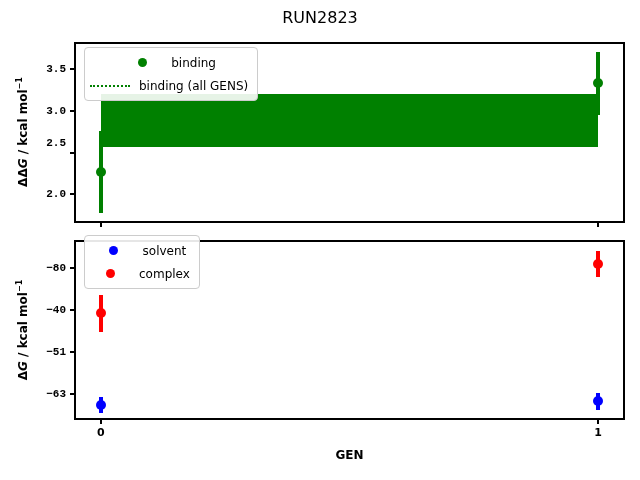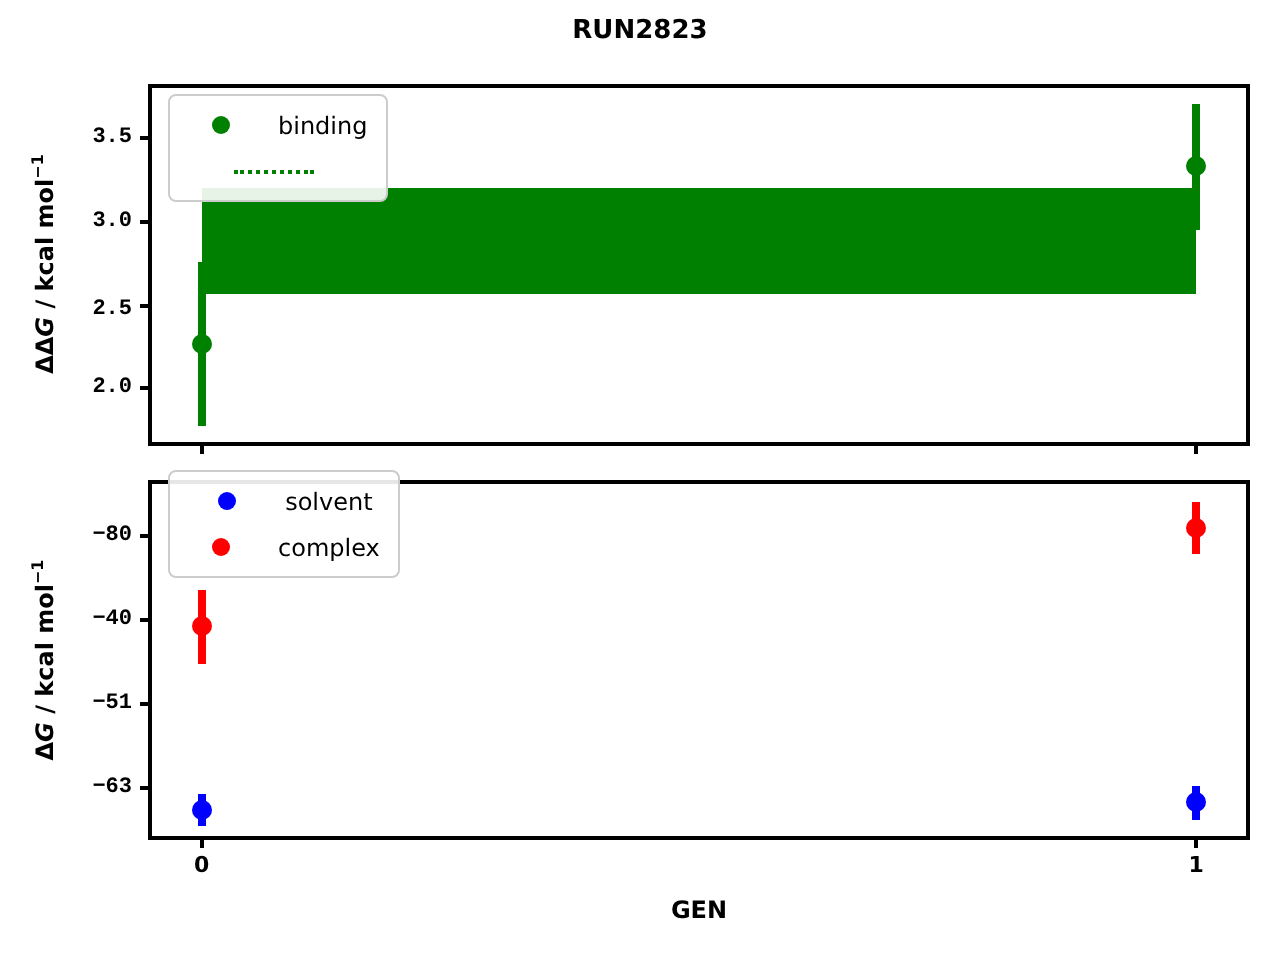--- a/index.html
+++ b/index.html
@@ -3,21 +3,21 @@
 <meta charset="utf-8">
 <style>
   html,body{margin:0;padding:0;background:#fff;}
   #fig{
     position:relative;width:640px;height:480px;background:#ffffff;
     font-family:"DejaVu Sans","Liberation Sans",sans-serif;color:#000;
     overflow:hidden;
   }
   .fig-title{
     position:absolute;left:0;top:8px;width:640px;text-align:center;
-    font-size:13px;font-weight:bold;
+    font-size:16px;font-weight:normal;
   }
   .axes{
     position:absolute;border:2px solid #000;box-sizing:border-box;background:transparent;
   }
   #ax-top{left:74px;top:42px;width:551px;height:181px;}
   #ax-bottom{left:74px;top:240px;width:551px;height:180px;}
   .ylabel{
     position:absolute;white-space:nowrap;font-size:12px;font-weight:bold;
     transform:translate(-50%,-50%) rotate(-90deg);
   }
@@ -78,20 +78,21 @@
     <div class="legend-row">
       <span class="lg-swatch">
           <span class="lg-dot" style="background:#008000"></span>
         </span>
       <span class="lg-label">binding</span>
     </div>
     <div class="legend-row">
       <span class="lg-swatch">
           <span class="lg-dotted"></span>
         </span>
+      <span class="lg-label">binding (all GENS)</span>
     </div>
   </div>
 
   <div class="legend" id="legend-bottom">
     <div class="legend-row">
       <span class="lg-swatch">
           <span class="lg-dot" style="background:#0000ff"></span>
         </span>
       <span class="lg-label">solvent</span>
     </div>
@@ -99,21 +100,21 @@
       <span class="lg-swatch">
           <span class="lg-dot" style="background:#ff0000"></span>
         </span>
       <span class="lg-label">complex</span>
     </div>
   </div>
 
 <div style="position: absolute; left: 70px; top: 193.283px; width: 4px; height: 2px; background: rgb(0, 0, 0);"></div>
     <div class="ytick-label" style="position: absolute; left: 26px; top: 187.283px;">2.0</div>
     <div style="position: absolute; left: 70px; top: 151.538px; width: 4px; height: 2px; background: rgb(0, 0, 0);"></div>
-    <div class="ytick-label" style="position: absolute; left: 26px; top: 148px;">2.5</div>
+    <div class="ytick-label" style="position: absolute; left: 26px; top: 136px;">2.5</div>
     <div style="position: absolute; left: 70px; top: 109.792px; width: 4px; height: 2px; background: rgb(0, 0, 0);"></div>
     <div class="ytick-label" style="position: absolute; left: 26px; top: 103.792px;">3.0</div>
     <div style="position: absolute; left: 70px; top: 68.0472px; width: 4px; height: 2px; background: rgb(0, 0, 0);"></div>
     <div class="ytick-label" style="position: absolute; left: 26px; top: 62.0472px;">3.5</div>
     <div style="position: absolute; left: 99.8636px; top: 223px; width: 2px; height: 4px; background: rgb(0, 0, 0);"></div>
     <div style="position: absolute; left: 597.136px; top: 223px; width: 2px; height: 4px; background: rgb(0, 0, 0);"></div>
     <div class="ebar" style="position: absolute; left: 98.8636px; top: 130.83px; width: 4px; height: 81.8208px; background: rgb(0, 128, 0); z-index: 2;"></div>
     <div class="pt" style="position: absolute; left: 95.8636px; top: 166.741px; width: 10px; height: 10px; background: rgb(0, 128, 0); z-index: 2;"></div>
     <div class="ebar" style="position: absolute; left: 596.136px; top: 51.5142px; width: 4px; height: 63.4528px; background: rgb(0, 128, 0); z-index: 2;"></div>
     <div class="pt" style="position: absolute; left: 593.136px; top: 78.2406px; width: 10px; height: 10px; background: rgb(0, 128, 0); z-index: 2;"></div>

